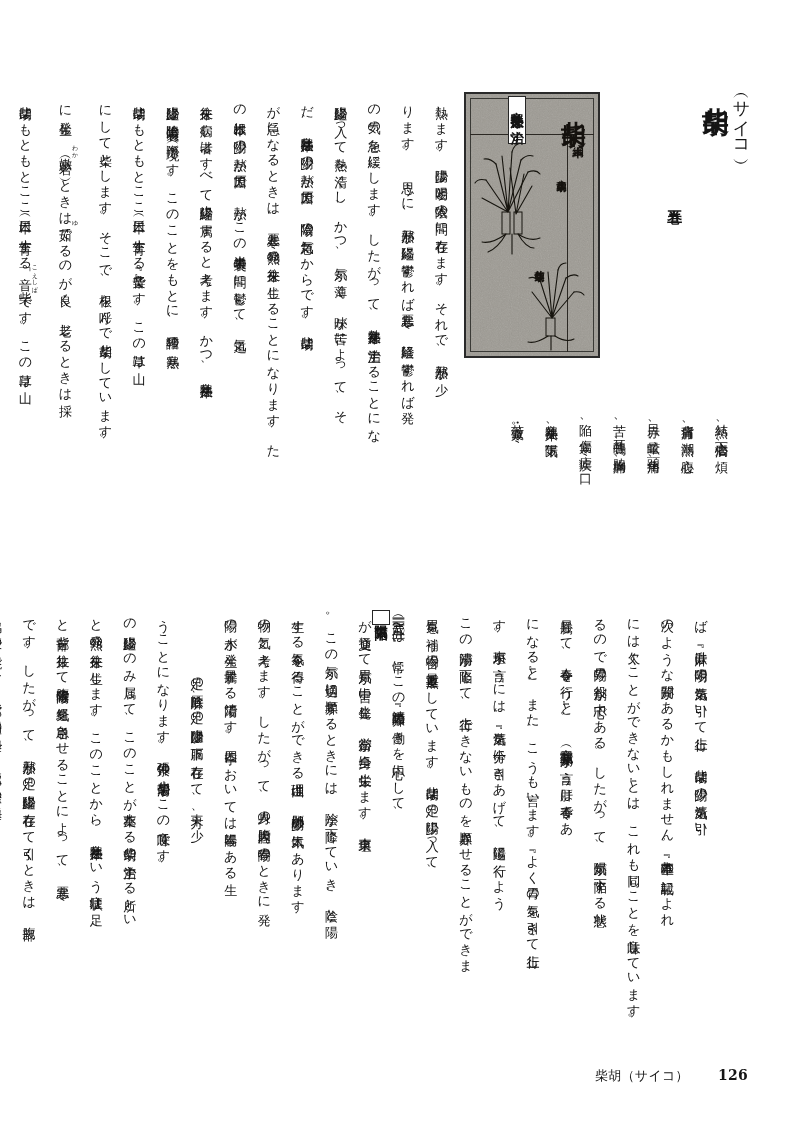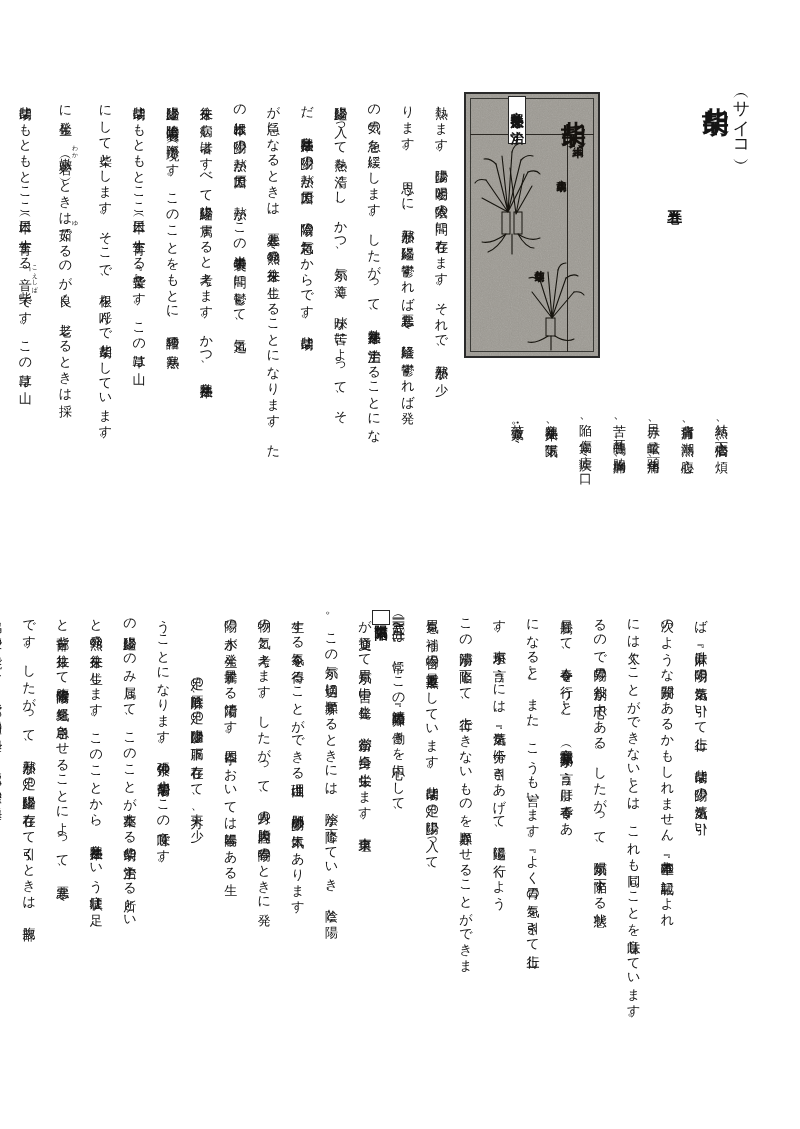--- a/index.html
+++ b/index.html
@@ -225,14 +225,18 @@
     <div class="col">昇騰して、春令を行う』と。　章宜（郭佩蘭）が言う『肝は春令であ</div>
     <div class="col">るので昇陽の役割が中心である。したがって、陽気が下陥する状態</div>
     <div class="col">には欠くことができない』とは、これも同じことを意味しています。</div>
     <div class="col">次のような質問があるかもしれません。『本草匯』の記載によれ</div>
     <div class="col">ば、『升麻は陽明の清気を引いて上行し、柴胡は少陽の清気を引い</div>
     <div class="col"></div>
   </div>
 
   <div class="boxhead" id="boxhead-2">陽気下陥</div>
 
+  <div id="footer">
+    <span id="footer-title">柴胡（サイコ）</span>
+    <span id="footer-page">126</span>
+  </div>
 
 </div>
 
 </body></html>

